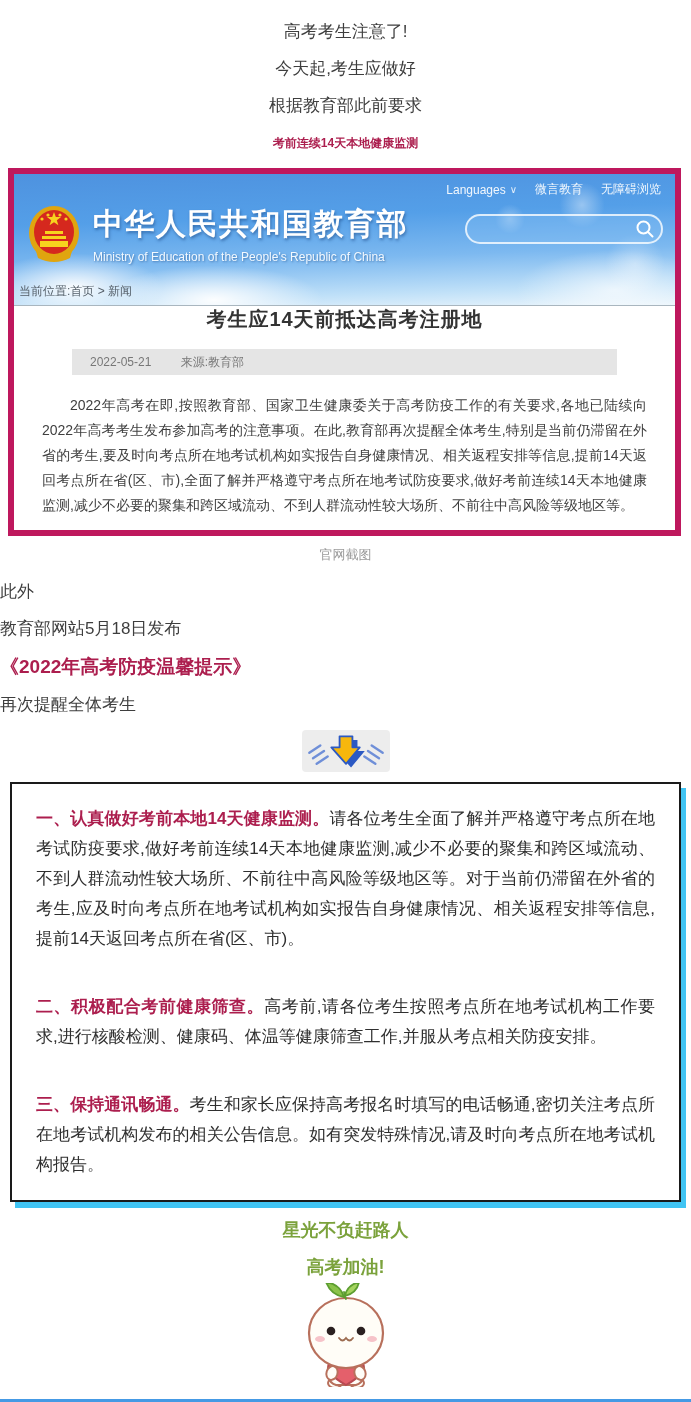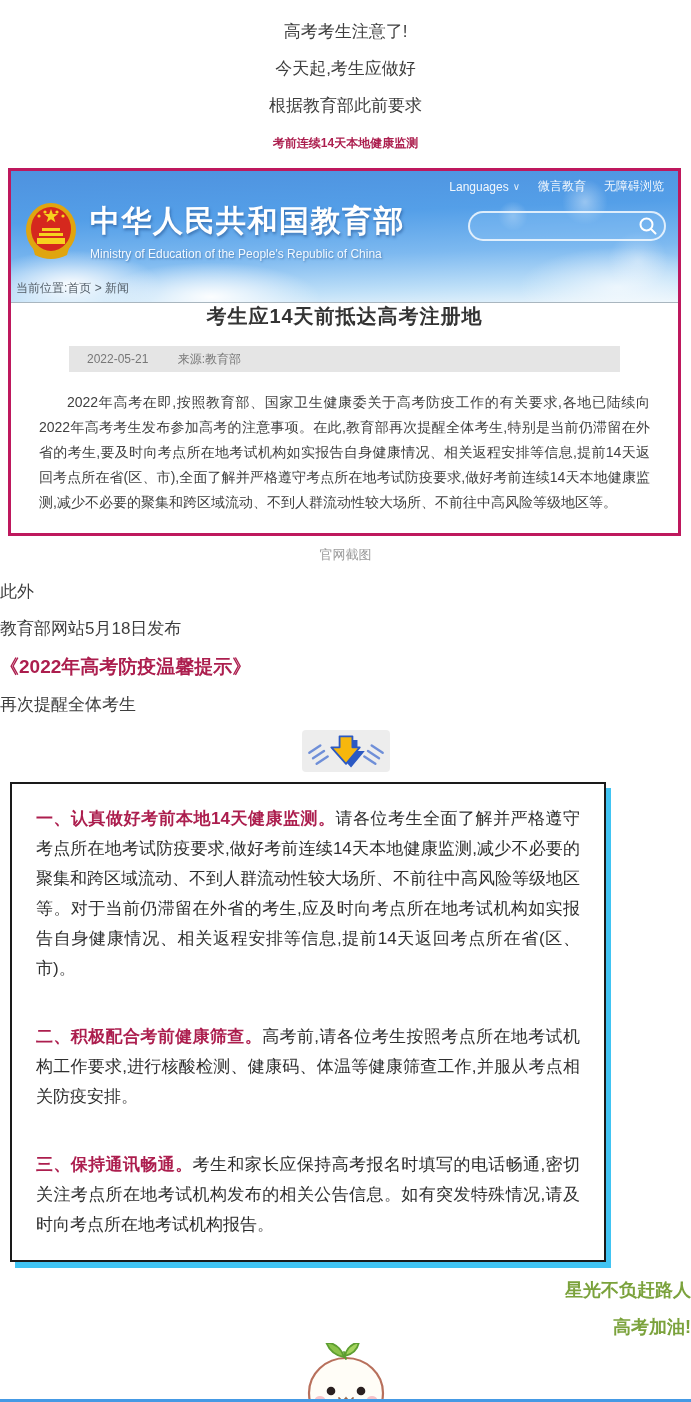--- a/index.html
+++ b/index.html
@@ -5,21 +5,21 @@
   html,body{margin:0;padding:0;background:#fff;}
   body{width:691px;font-family:"Liberation Sans","DejaVu Sans",sans-serif;color:#3d3d3d;}
   .page{position:relative;width:691px;height:1402px;overflow:hidden;background:#fff;}
 
   
   .intro{padding-top:20px;text-align:center;}
   .intro p{margin:0 0 13px;font-size:17px;line-height:24px;color:#3e3e3e;}
   .intro p.red-bold{font-weight:bold;font-size:12px;color:#ac1e4e;}
 
   
-  .moe-card{margin:4px 8px 0;width:673px;height:368px;border:3px solid #be185d;background:#fff;box-sizing:border-box;}
+  .moe-card{margin:4px 8px 0;width:673px;height:368px;border:6px solid #be185d;background:#fff;box-sizing:border-box;}
   .sky{position:relative;height:131px;border-bottom:1px solid #a9b6bf;
        background:linear-gradient(178deg,#4e92df 0%,#549fe8 34%,#7db9f0 62%,#bfe0f8 86%,#eaf5fc 100%);
        overflow:hidden;}
   .cloud{position:absolute;background:radial-gradient(ellipse at center,rgba(255,255,255,.95) 0%,rgba(255,255,255,0) 70%);}
   .c1{left:-30px;bottom:-18px;width:180px;height:70px;}
   .c2{left:90px;bottom:-30px;width:220px;height:70px;}
   .c3{right:-40px;bottom:-25px;width:200px;height:80px;opacity:.7;}
   .seed{position:absolute;border-radius:50%;background:radial-gradient(circle,rgba(255,255,255,.8),rgba(255,255,255,0) 70%);}
   .s1{right:70px;top:8px;width:46px;height:46px;opacity:.5;}
   .s2{right:10px;top:60px;width:60px;height:60px;opacity:.45;}
@@ -50,27 +50,27 @@
   .middle{margin-top:16px;}
   .middle p{margin:0 0 13px;font-size:17px;line-height:24px;color:#3e3e3e;}
   .middle p.red-bold{font-weight:bold;font-size:19px;line-height:26px;color:#ac1e4e;}
 
   
   .sticker{margin:6px auto 0;width:88px;height:42px;background:#ededed;border-radius:4px;
            display:flex;align-items:center;justify-content:center;}
 
   
   .notice{margin:10px 10px 0;border:2px solid #1a1a1a;background:#fff;
-          box-shadow:5px 6px 0 0 #41c4f3;padding:20px 24px;box-sizing:border-box;width:596px;}
+          box-shadow:5px 6px 0 0 #41c4f3;padding:20px 24px;box-sizing:border-box;width:671px;}
   .notice p{margin:0 0 38px;font-size:17px;line-height:30px;color:#2f2f2f;text-align:justify;}
   .notice p:last-child{margin-bottom:0;}
   .notice .lead{color:#ac1e4e;font-weight:bold;}
 
   
-  .cheer{margin:0;text-align:right;font-weight:bold;font-size:18px;line-height:24px;color:#7ba23c;}
+  .cheer{margin:0;text-align:center;font-weight:bold;font-size:18px;line-height:24px;color:#7ba23c;}
   .cheer.l1{margin-top:16px;}
   .cheer.l2{margin-top:13px;}
   .mascot{margin:4px auto 0;width:120px;height:104px;display:flex;justify-content:center;}
   .footer{margin:10px 0 0 8px;}
   .footer p{margin:0 0 8px;font-size:14px;line-height:20px;color:#333;}
   .bottom-line{position:absolute;left:0;bottom:0;width:100%;height:3px;background:#459ae5;}
 </style>
 </head>
 <body>
 

